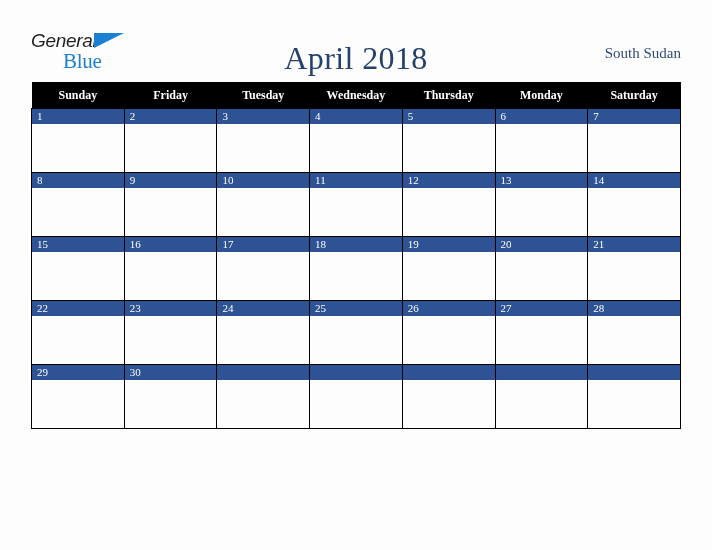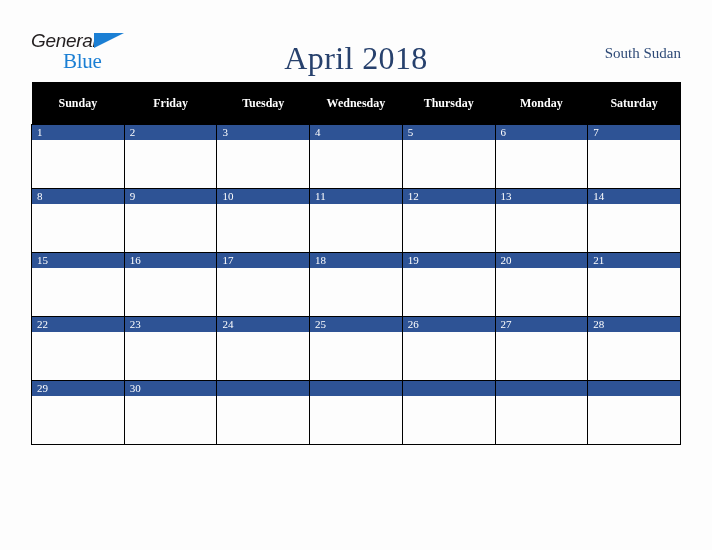--- a/index.html
+++ b/index.html
@@ -96,21 +96,21 @@
     table-layout: fixed;
   }
   .calendar th {
     background: #000000;
     color: #ffffff;
     font-family: "Liberation Serif", serif;
     font-size: 12px;
     font-weight: bold;
     height: 18px;
     line-height: 18px;
-    padding: 12px;
+    padding: 4px;
     text-align: center;
     border: none;
   }
   .calendar td {
     padding: 0;
     vertical-align: top;
     border: 1px solid #000000;
     background: #fdfdfd;
     height: 63px;
   }

